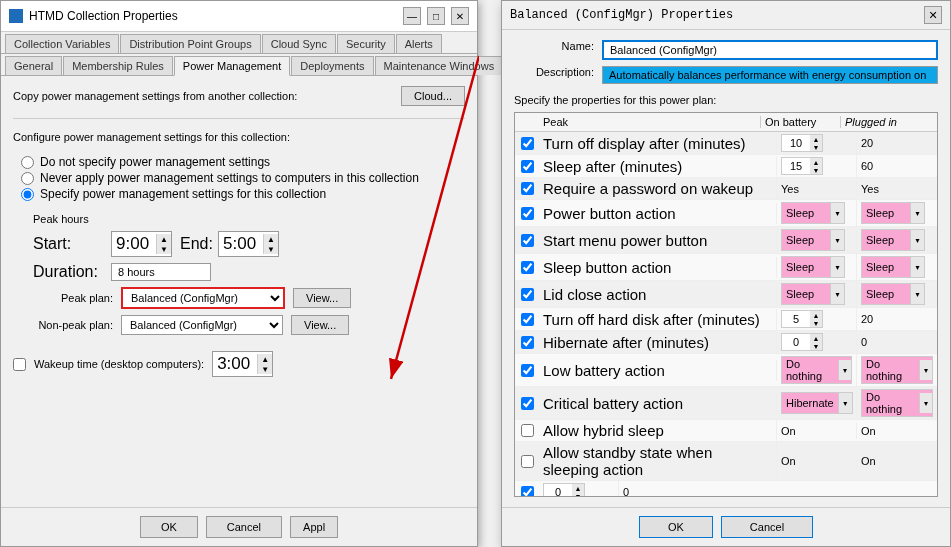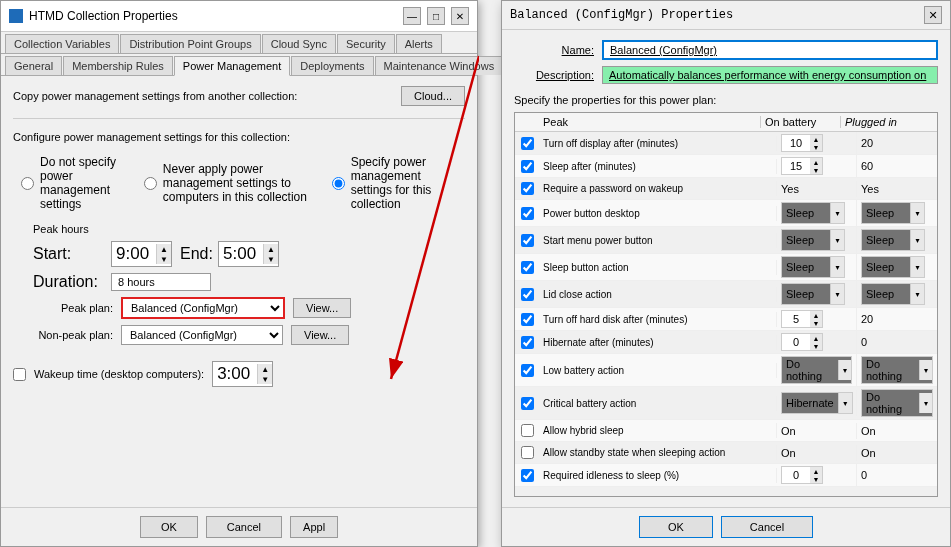--- a/index.html
+++ b/index.html
@@ -92,21 +92,21 @@
       background: #e0e0e0;
       border: 1px solid #999;
       cursor: pointer;
       font-size: 11px;
     }
 
     .separator { border-top: 1px solid #ccc; margin: 4px 0; }
 
     .config-label { font-size: 11px; color: #000; margin-bottom: 4px; }
 
-    .radio-group { display: flex; flex-direction: row; gap: 14px; margin-left: 8px; }
+    .radio-group { display: flex; flex-direction: column; gap: 2px; margin-left: 8px; }
     .radio-item { display: flex; align-items: center; gap: 6px; font-size: 11px; }
     .radio-item input[type=radio] { margin: 0; }
 
     .peak-section { margin-left: 20px; margin-top: 4px; }
     .peak-title { font-size: 11px; font-weight: normal; margin-bottom: 6px; }
 
     .form-row {
       display: flex;
       align-items: center;
       gap: 8px;
@@ -263,43 +263,41 @@
       flex: 1;
       padding: 10px 12px;
       display: flex;
       flex-direction: column;
       gap: 6px;
       overflow: hidden;
     }
 
     .props-field-row {
       display: flex;
-      align-items: center;
       gap: 8px;
-      text-decoration: underline;
     }
     .props-field-label {
       font-size: 11px;
       width: 80px;
       text-align: right;
     }
     .props-name-input {
       flex: 1;
       border: 2px solid #0078d7;
       padding: 2px 6px;
       font-size: 11px;
       background: white;
       outline: none;
     }
     .props-desc-input {
       flex: 1;
       border: 1px solid #999;
       padding: 2px 6px;
       font-size: 11px;
-      background: #86efac;
+      background: #0ea5e9;
       outline: none;
       white-space: nowrap;
       overflow: hidden;
     }
 
     .props-table-label {
       font-size: 11px;
       margin-top: 4px;
     }
 
@@ -330,21 +328,21 @@
     .props-table-row {
       display: flex;
       align-items: center;
       border-bottom: 1px solid #eee;
       min-height: 22px;
     }
     .props-table-row.alt { background: #f9f9f9; align-items: center; }
 
     .td-check { width: 24px; display: flex; align-items: center; justify-content: center; }
     .td-check input { margin: 0; }
-    .td-name { flex: 1; padding: 2px 4px; font-size: 10px; border-right: 1px solid #eee; }
+    .td-name { flex: 1; padding: 2px 4px; font-size: 15px; border-right: 1px solid #eee; }
     .td-battery { width: 80px; padding: 2px 4px; font-size: 11px; border-right: 1px solid #eee; display: flex; align-items: center; gap: 2px; }
     .td-plugged { width: 80px; padding: 2px 4px; font-size: 11px; display: flex; align-items: center; gap: 2px; }
 
     .spin-wrap {
       display: flex;
       align-items: center;
       border: 1px solid #ccc;
       background: white;
     }
     .spin-val {
@@ -367,21 +365,21 @@
       font-size: 7px;
       display: flex; align-items: center; justify-content: center;
       padding: 0;
       line-height: 1;
     }
 
     .dropdown-wrap {
       display: flex;
       align-items: center;
       border: 1px solid #ccc;
-      background: #737373;
+      background: #f9a8d4;
     }
     .dropdown-val {
       font-size: 11px;
       padding: 1px 4px;
       min-width: 48px;
     }
     .dropdown-arrow {
       width: 14px; height: 20px;
       background: #e8e8e8;
       border-left: 1px solid #ccc;
@@ -619,21 +617,21 @@
                 <input type="checkbox" checked="" style="">
               </div>
               <div class="td-name">Require a password on wakeup</div>
               <div class="td-battery">Yes</div>
               <div class="td-plugged">Yes</div>
             </div>
             <div class="props-table-row alt">
               <div class="td-check">
                 <input type="checkbox" checked="" style="">
               </div>
-              <div class="td-name">Power button desktop</div>
+              <div class="td-name">Power button action</div>
               <div class="td-battery">
                 <div class="dropdown-wrap">
                   <span class="dropdown-val">Sleep</span>
                   <div class="dropdown-arrow">▾</div>
                 </div>
               </div>
               <div class="td-plugged">
                 <div class="dropdown-wrap">
                   <span class="dropdown-val">Sleep</span>
                   <div class="dropdown-arrow">▾</div>
@@ -775,21 +773,20 @@
                 <input type="checkbox" style="">
               </div>
               <div class="td-name">Allow standby state when sleeping action</div>
               <div class="td-battery">On</div>
               <div class="td-plugged">On</div>
             </div>
             <div class="props-table-row alt">
               <div class="td-check">
                 <input type="checkbox" checked="" style="">
               </div>
-              <div class="td-name">Required idleness to sleep (%)</div>
               <div class="td-battery">
                 <div class="spin-wrap">
                   <input class="spin-val" type="text" value="0" style="">
                   <div class="spin-arrows">
                     <button class="spin-arrow">▲</button>
                     <button class="spin-arrow">▼</button>
                   </div>
                 </div>
               </div>
               <div class="td-plugged">0</div>

